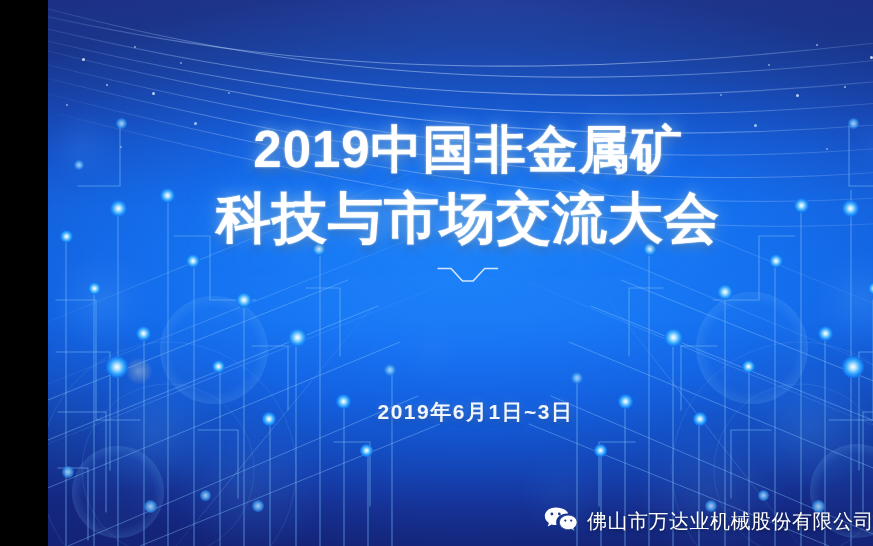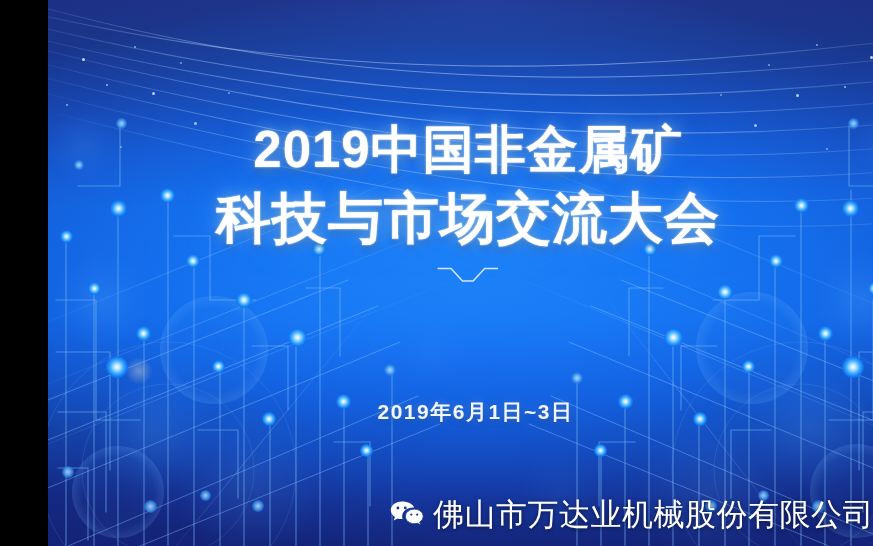--- a/index.html
+++ b/index.html
@@ -134,21 +134,21 @@
     position: absolute;
     right: 14px;
     bottom: 10px;
     display: flex;
     align-items: center;
     gap: 9px;
   }
   .wechat-icon { width: 34px; height: 30px; flex: 0 0 auto; }
   .watermark-text {
     color: #ffffff;
-    font-size: 31px;
+    font-size: 20px;
     font-weight: 400;
     letter-spacing: 0.5px;
     white-space: nowrap;
     text-shadow: 0 1px 4px rgba(0,0,0,0.55);
   }
 </style>
 </head>
 <body>
 
 <div id="poster">

